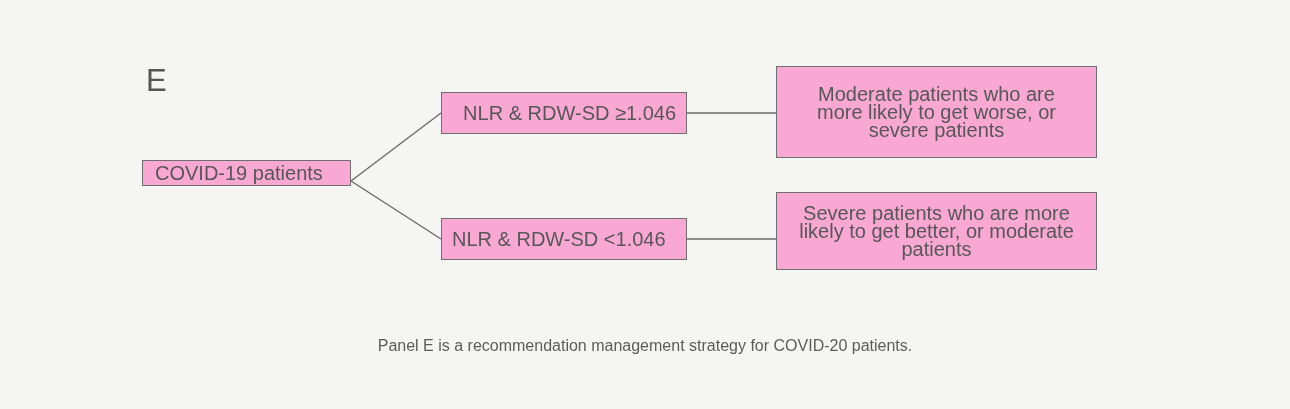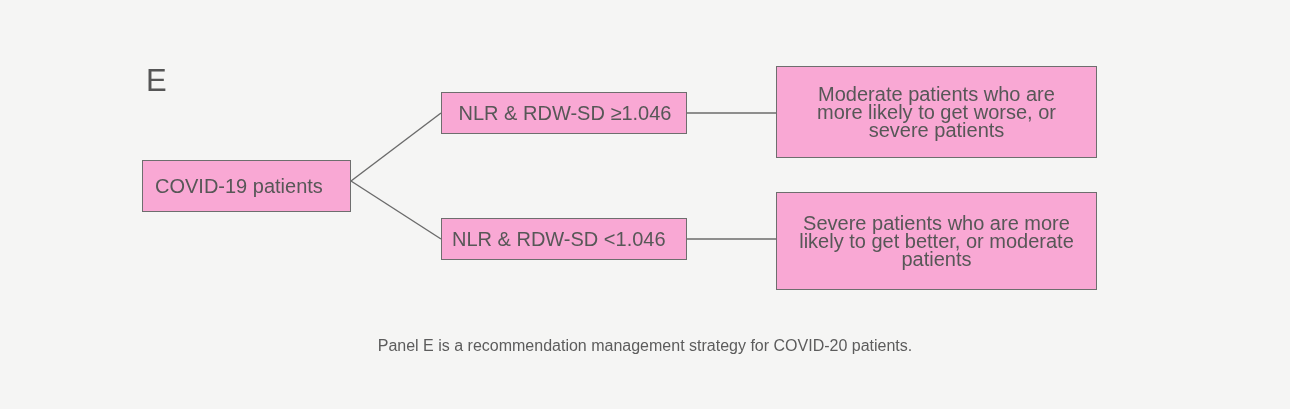--- a/index.html
+++ b/index.html
@@ -47,50 +47,50 @@
     text-align: center;
     font-size: 20px;
     line-height: 18px;
     color: #575757;
     padding: 2px 10px;
   }
   #node-root {
     left: 142px;
     top: 160px;
     width: 209px;
-    height: 52px;
+    height: 26px;
     justify-content: flex-start;
     padding-left: 12px;
   }
   #node-branch-high {
     left: 441px;
     top: 92px;
     width: 246px;
     height: 42px;
-    justify-content: center;
+    justify-content: flex-end;
     padding-left: 12px;
   }
   #node-branch-low {
     left: 441px;
     top: 218px;
     width: 246px;
     height: 42px;
     justify-content: flex-start;
   }
   #node-outcome-high {
     left: 776px;
     top: 66px;
     width: 321px;
     height: 92px;
   }
   #node-outcome-low {
     left: 776px;
     top: 192px;
     width: 321px;
-    height: 98px;
+    height: 78px;
   }
   .node-text {
     display: block;
     white-space: pre-line;
   }
   .figure-caption {
     position: absolute;
     left: 0;
     top: 335px;
     width: 1290px;

